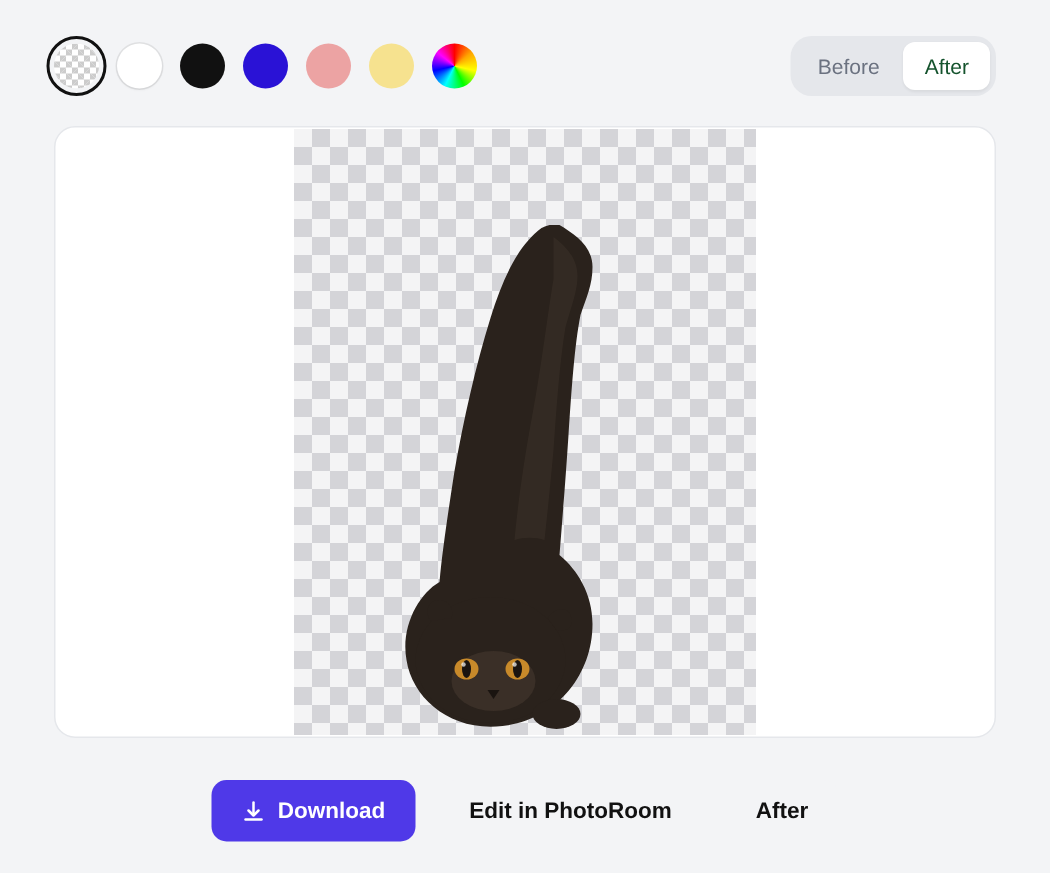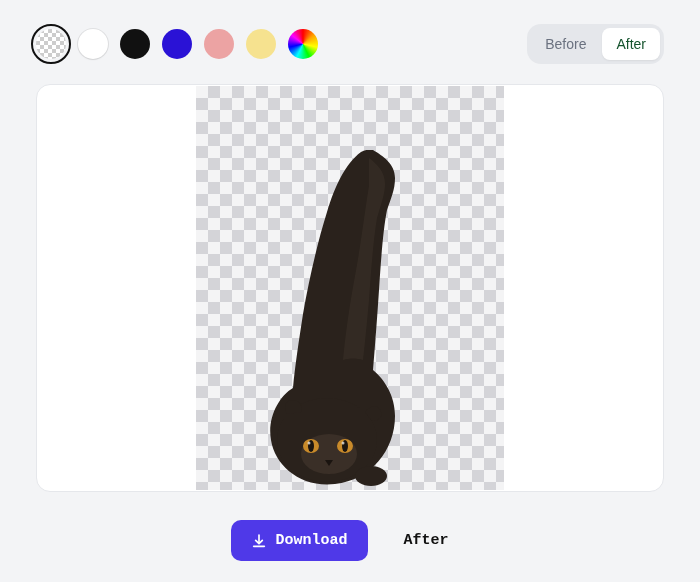--- a/index.html
+++ b/index.html
@@ -123,21 +123,20 @@
     .btn {
       border: none;
       border-radius: 10px;
       padding: 12px 20px;
       font-size: 15px;
       font-weight: 600;
       cursor: pointer;
       display: inline-flex;
       align-items: center;
       gap: 8px;
-      font-family: Liberation Mono, monospace;
     }
     .btn-primary {
       background: #4f39e8;
       color: #fff;
     }
     .btn-secondary {
       background: #f3f4f6;
       color: #111;
     }
     .download-icon {
@@ -218,15 +217,18 @@
 <div class="actions">
   <button class="btn btn-primary">
     <svg class="download-icon" viewBox="0 0 24 24" fill="none" stroke="white" stroke-width="2.5" stroke-linecap="round" stroke-linejoin="round">
       <path d="M12 3 L12 15"></path>
       <path d="M7 11 L12 16 L17 11"></path>
       <path d="M4 20 L20 20"></path>
     </svg>
     <span>Download</span>
   </button>
   <button class="btn btn-secondary">
+    <span>Edit in PhotoRoom</span>
+  </button>
+  <button class="btn btn-secondary">
     <span>After</span>
   </button>
 </div>
 
 </body></html>

